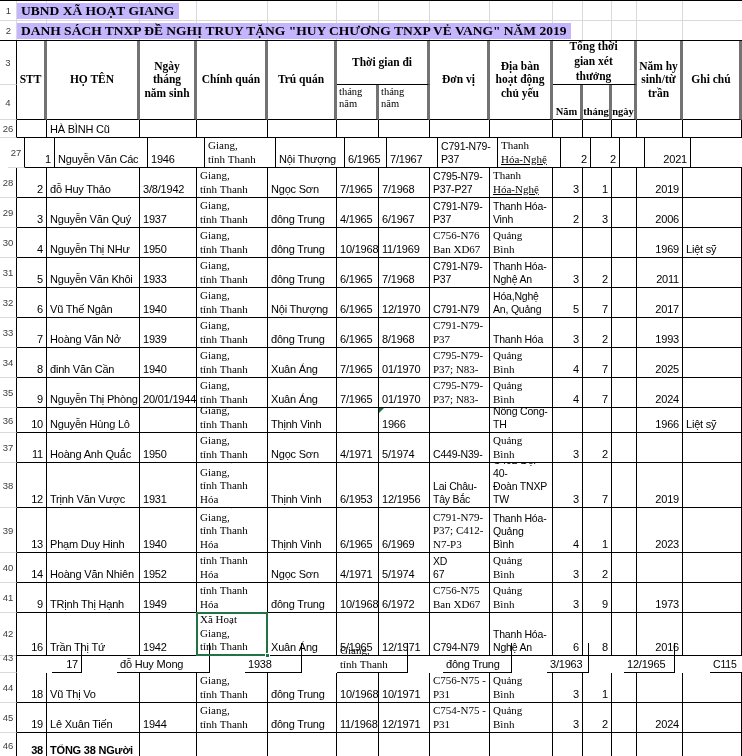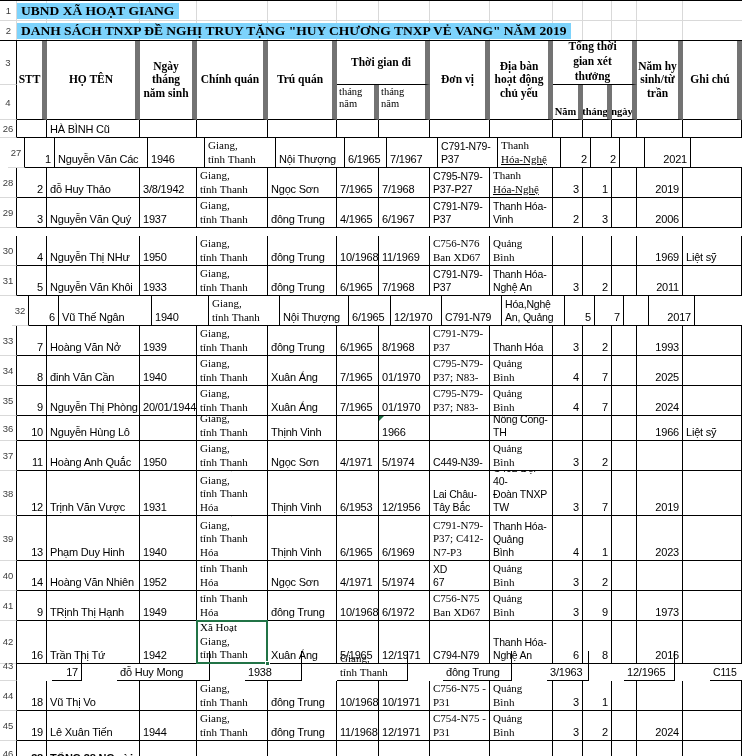--- a/index.html
+++ b/index.html
@@ -12,25 +12,25 @@
   }
   .sheet *{box-sizing:border-box;}
   
   .titles{position:relative;height:39px;}
   .vl{position:absolute;top:0;width:1px;height:39px;background:#d9d9d9;}
   .hl{position:absolute;left:0;right:0;top:19px;height:1px;background:#d9d9d9;}
   .trow{position:absolute;left:0;height:19px;display:flex;align-items:center;width:742px;}
   .trow.r1{top:0;} .trow.r2{top:20px;}
   .rn{width:17px;flex:0 0 17px;display:flex;align-items:center;justify-content:center;
       font-size:9.5px;color:#3c3c3c;height:100%;}
-  .ttext{position:relative;z-index:2;background:#7dd3fc;padding:0 5px 0 4px;white-space:nowrap;
+  .ttext{position:relative;z-index:2;background:#c4b5fd;padding:0 5px 0 4px;white-space:nowrap;
       font-family:"Liberation Serif",serif;font-weight:bold;font-size:13.5px;}
   
   .hdr{display:grid;grid-template-columns:var(--cols);grid-template-rows:44px 35px;border-top:1px solid #000;}
-  .hc{border-right:5px solid #737373;border-bottom:1px solid #000;
+  .hc{border-right:3px solid #737373;border-bottom:1px solid #000;
       font-family:"Liberation Serif",serif;font-weight:bold;font-size:11.5px;line-height:13.5px;
       display:flex;align-items:center;justify-content:center;text-align:center;
       overflow:hidden;white-space:pre-line;padding:0 1px;}
   .hc.span2{grid-row:span 2;}
   .hc.sub{font-weight:normal;font-size:10.5px;line-height:12px;align-items:flex-start;
       justify-content:flex-start;text-align:left;padding:1px 2px;}
   .hc.low{align-items:flex-end;font-size:10.5px;padding-bottom:1px;line-height:12px;white-space:nowrap;}
   .hc.clip{align-items:flex-end;line-height:15px;}
   .hrn{border-right:1px solid #000;border-bottom:1px solid #d9d9d9;
       display:flex;align-items:center;justify-content:center;font-size:9.5px;color:#3c3c3c;}
@@ -266,21 +266,21 @@
       <div class="c">
           <div class="t"></div>
         </div>
       <div class="c right">
           <div class="t">2006</div>
         </div>
       <div class="c">
           <div class="t"></div>
         </div>
     </div>
-      <div class="row" style="height: 30px; margin-top: 8px;">
+      <div class="row" style="height: 30px;">
       <div class="rn grid">30</div>
       <div class="c right">
           <div class="t">4</div>
         </div>
       <div class="c">
           <div class="t">Nguyễn Thị NHư</div>
         </div>
       <div class="c">
           <div class="t">1950</div>
         </div>
@@ -356,21 +356,21 @@
       <div class="c">
           <div class="t"></div>
         </div>
       <div class="c right">
           <div class="t">2011</div>
         </div>
       <div class="c">
           <div class="t"></div>
         </div>
     </div>
-      <div class="row" style="height: 30px; margin-left: 12px;">
+      <div class="row" style="height: 30px;">
       <div class="rn grid">32</div>
       <div class="c right">
           <div class="t">6</div>
         </div>
       <div class="c">
           <div class="t">Vũ Thế Ngân</div>
         </div>
       <div class="c">
           <div class="t">1940</div>
         </div>

